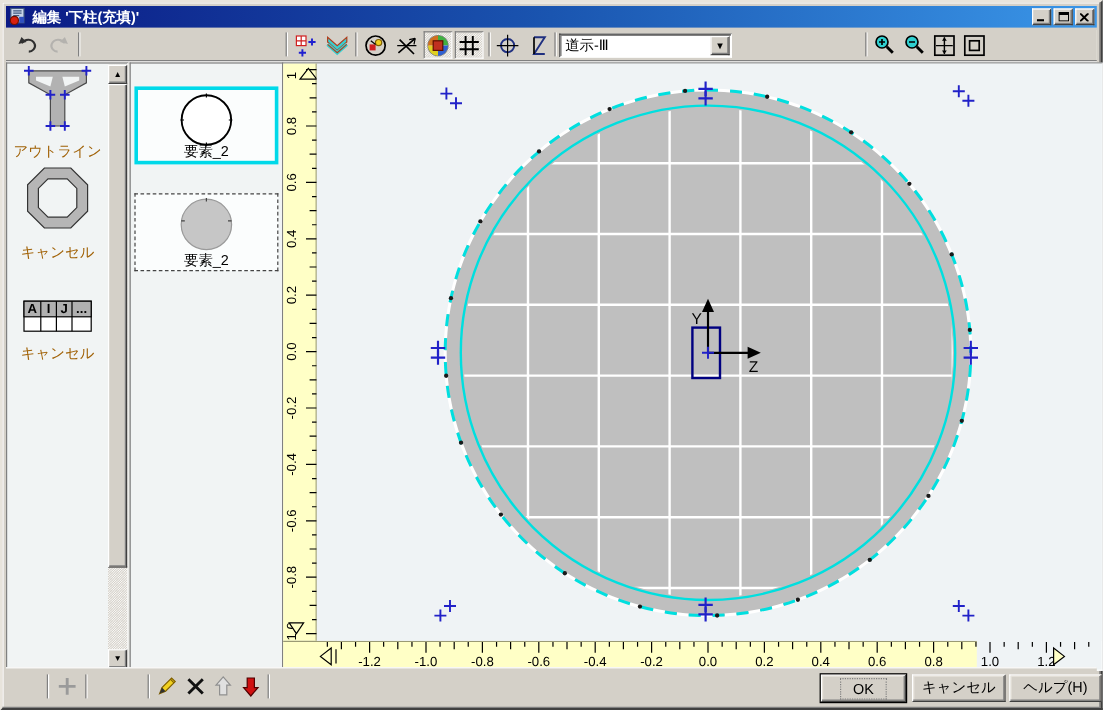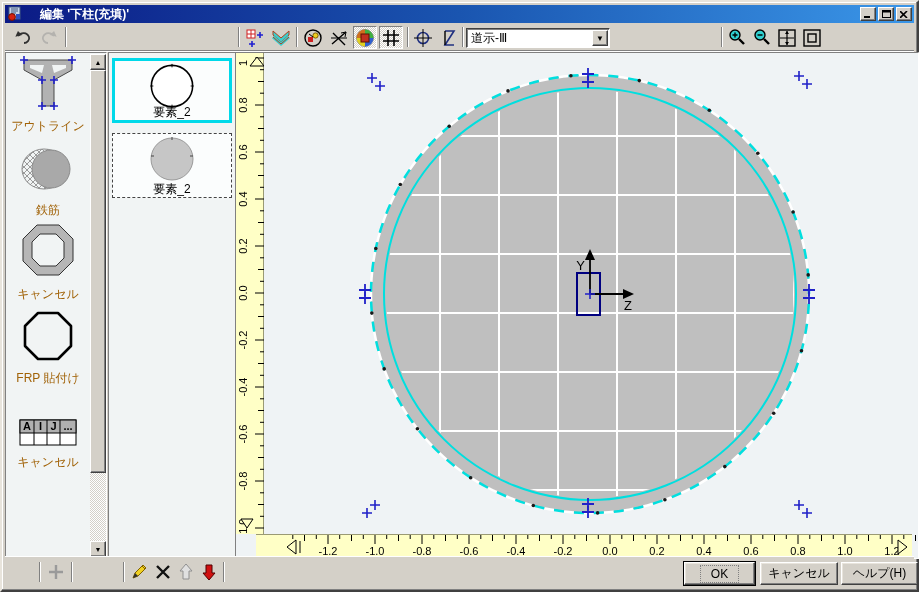--- a/index.html
+++ b/index.html
@@ -3,21 +3,21 @@
 <meta charset="utf-8">
 <style>
   html,body{margin:0;padding:0;background:#9aa0a6;font-family:"Liberation Sans","DejaVu Sans",sans-serif;}
   *{box-sizing:border-box;}
   .window{position:relative;width:919px;height:592px;background:#d4d0c8;
     border:2px solid;border-color:#e8e4dc #404040 #404040 #e8e4dc;
     box-shadow:inset -1px -1px 0 #808080, inset 1px 1px 0 #ffffff;}
   
   .titlebar{position:absolute;left:3px;top:3px;right:3px;height:18px;
     background:linear-gradient(to right,#0b1a85,#1a55b0,#3a96e8);
-    display:flex;align-items:center;padding:0 2px;color:#fff;gap:13px;}
+    display:flex;align-items:center;padding:0 2px;color:#fff;}
   .title-text{font-size:12px;font-weight:bold;margin-left:4px;white-space:nowrap;letter-spacing:0;}
   .title-btns{margin-left:auto;display:flex;gap:2px;}
   .tbtn{width:16px;height:14px;background:#d4d0c8;border:1px solid;border-color:#fff #404040 #404040 #fff;
     box-shadow:inset -1px -1px 0 #808080;display:flex;align-items:center;justify-content:center;
     font-size:9px;color:#000;line-height:1;}
   
   .toolbar{position:absolute;left:3px;top:22px;right:3px;height:27px;background:#d4d0c8;
     border-bottom:1px solid #808080;box-shadow:0 1px 0 #ffffff;}
   .tool{position:absolute;top:2px;width:24px;height:23px;display:flex;align-items:center;justify-content:center;}
   .tool.pressed{border:1px solid;border-color:#808080 #fff #fff #808080;
@@ -46,29 +46,29 @@
                      linear-gradient(45deg,#fff 25%,transparent 25%,transparent 75%,#fff 75%);
     background-size:2px 2px;background-position:0 0,1px 1px;background-color:#d4d0c8;}
   .sbtn{position:absolute;left:0;width:16px;height:16px;background:#d4d0c8;border:1px solid;
     border-color:#fff #404040 #404040 #fff;box-shadow:inset -1px -1px 0 #808080;
     display:flex;align-items:center;justify-content:center;font-size:7px;color:#000;}
   .sthumb{position:absolute;left:0;top:16px;width:16px;height:403px;background:#d4d0c8;border:1px solid;
     border-color:#fff #404040 #404040 #fff;box-shadow:inset -1px -1px 0 #808080;}
   
   .el-items{position:absolute;left:2px;top:5px;right:2px;display:flex;flex-direction:column;gap:10px;align-items:center;}
   .el-item{width:120px;height:65px;background:#fbfdfd;border:1px dashed #444;position:relative;
-    display:flex;flex-direction:column;align-items:center;justify-content:flex-end;}
+    display:flex;flex-direction:column;align-items:center;justify-content:flex-end;margin-top:14px;}
   .el-item.selected{border:3px solid #00d9e9;}
   .el-label{font-size:12px;line-height:14px;margin-bottom:1px;}
   .el-thumb{position:absolute;top:2px;left:0;right:0;display:flex;justify-content:center;}
   
   #canvaswrap{position:absolute;left:233px;top:50px;width:684px;height:507px;
     border:1px solid;border-color:#808080 #fff #fff #808080;background:#eff3f5;}
   #vruler{position:absolute;left:0;top:0;width:28px;height:481px;background:#ffffc6;border-right:1px solid #9a9a74;}
-  #hruler{position:absolute;left:0;top:481px;width:656px;height:24px;background:#ffffc6;border-top:1px solid #9a9a74;margin-left:20px;}
+  #hruler{position:absolute;left:0;top:481px;width:578px;height:24px;background:#ffffc6;border-top:1px solid #9a9a74;}
   #drawarea{position:absolute;left:28px;top:0;width:654px;height:481px;background:#eff3f5;}
   
   .footer{position:absolute;left:3px;right:3px;bottom:3px;height:31px;background:#d4d0c8;
     border-top:1px solid #fff;}
   .fsep{position:absolute;top:5px;width:2px;height:20px;border-left:1px solid #808080;border-right:1px solid #fff;}
   .ficon{position:absolute;top:4px;width:22px;height:22px;display:flex;align-items:center;justify-content:center;}
   .btn{position:absolute;top:5px;height:23px;background:#d4d0c8;border:1px solid;border-color:#fff #404040 #404040 #fff;
     box-shadow:inset -1px -1px 0 #808080, inset 1px 1px 0 #e8e4dc;
     display:flex;align-items:center;justify-content:center;font-size:12px;color:#000;}
   .btn.default{outline:1px solid #000;}
@@ -233,42 +233,24 @@
                 <path d="M55,3 V11 M51,7 H59"></path>
      <path d="M25,23 V31 M21,27 H29"></path>
                 <path d="M37,23 V31 M33,27 H41"></path>
      <path d="M25,49 V57 M21,53 H29"></path>
                 <path d="M37,49 V57 M33,53 H41"></path>
    </g>
             </svg></span>
     <span class="pal-label">アウトライン</span>
         </div>
         <div class="pal-item">
-          <span><svg width="60" height="52" viewBox="0 0 60 52">
-   <defs>
-                <pattern id="hx" width="6" height="6" patternUnits="userSpaceOnUse">
-     <path d="M0,6 L6,0 M0,0 L6,6" stroke="#9a9a9a" stroke-width="1"></path>
-                </pattern>
-              </defs>
-   <ellipse cx="26" cy="26" rx="22" ry="20" fill="url(#hx)" stroke="#8a8a8a"></ellipse>
-   <circle cx="33" cy="26" r="19" fill="#a9a9a9" stroke="#8a8a8a"></circle>
-            </svg></span>
-    <span class="pal-label">鉄筋</span>
-        </div>
-        <div class="pal-item">
           <span><svg width="58" height="58" viewBox="0 0 58 58">
    <path fill-rule="evenodd" fill="#b6b6b6" stroke="#333" d="M18,4 H40 L54,18 V40 L40,54 H18 L4,40 V18 Z M21,13 H37 L45,21 V37 L37,45 H21 L13,37 V21 Z"></path>
             </svg></span>
     <span class="pal-label">キャンセル</span>
-        </div>
-        <div class="pal-item">
-          <span><svg width="54" height="54" viewBox="0 0 54 54">
-   <path d="M17,4 H37 L50,17 V37 L37,50 H17 L4,37 V17 Z" fill="none" stroke="#000" stroke-width="2.6" stroke-linejoin="round"></path>
-            </svg></span>
-    <span class="pal-label">FRP 貼付け</span>
         </div>
         <div class="pal-item">
           <span><svg width="58" height="28" viewBox="0 0 58 28">
    <rect x="1" y="1" width="56" height="25" fill="#fff" stroke="#000"></rect>
    <rect x="1" y="1" width="56" height="13" fill="#b0b0b0" stroke="#000"></rect>
    <path d="M15,1 V26 M28,1 V26 M41,1 V26" stroke="#000"></path>
    <text x="8" y="11" font-size="11" font-weight="bold" text-anchor="middle">A</text>
    <text x="21.5" y="11" font-size="11" font-weight="bold" text-anchor="middle">I</text>
    <text x="34.5" y="11" font-size="11" font-weight="bold" text-anchor="middle">J</text>
    <text x="49" y="11" font-size="11" font-weight="bold" text-anchor="middle">...</text>

